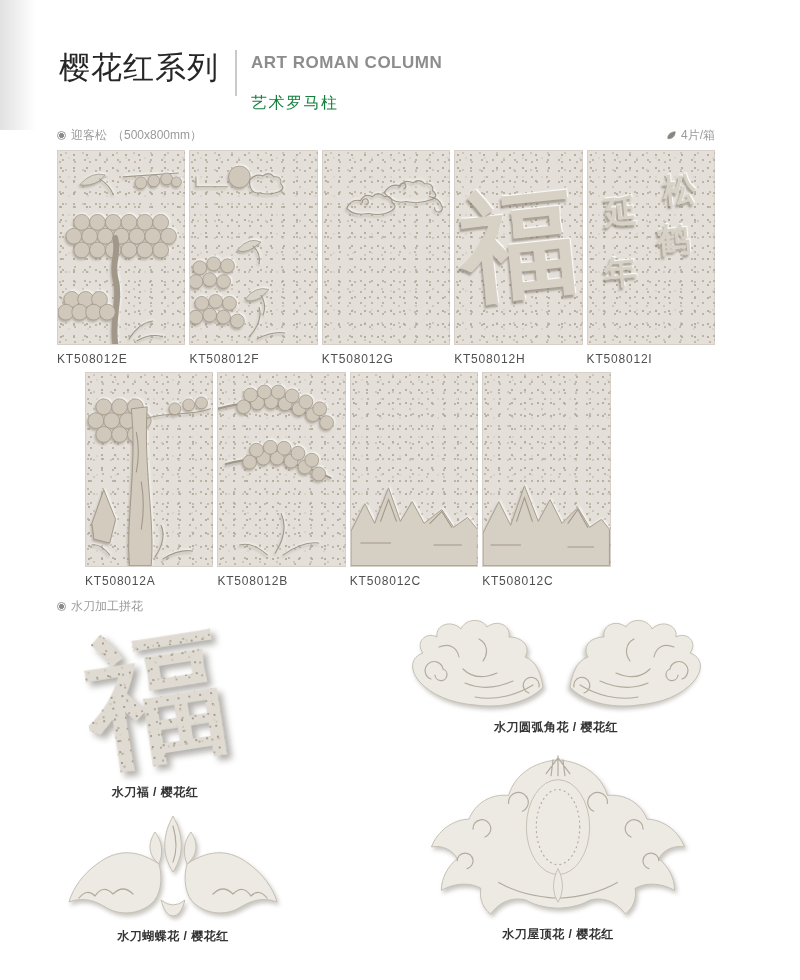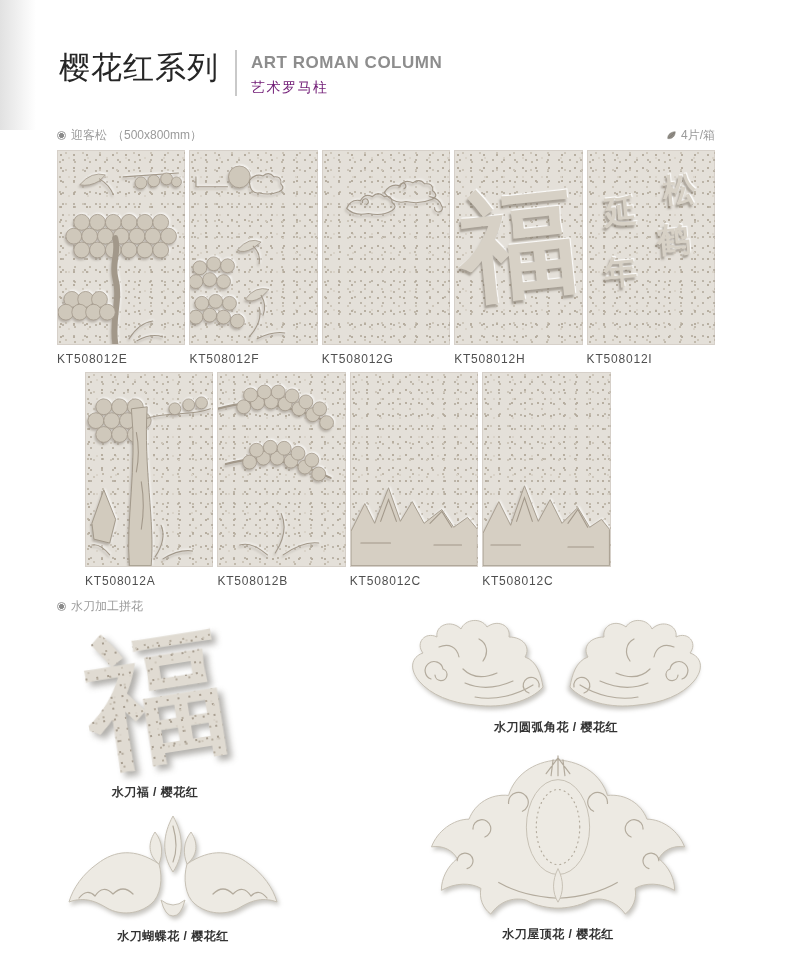--- a/index.html
+++ b/index.html
@@ -5,21 +5,21 @@
   html,body{margin:0;padding:0;}
   body{width:800px;height:980px;background:#fff;font-family:"Liberation Sans",sans-serif;position:relative;overflow:hidden;}
   .page{position:absolute;inset:0;}
   .edge-shade{position:absolute;left:0;top:0;width:40px;height:130px;
     background:linear-gradient(to right,rgba(70,70,70,.16),rgba(255,255,255,0) 90%);}
   
   .header{position:absolute;left:59px;top:50px;display:flex;align-items:flex-start;}
   .title-cn{font-size:31px;font-weight:400;color:#262626;letter-spacing:1px;line-height:1.15;}
   .vdiv{width:2px;height:46px;background:#c9c9c9;margin:0 14px 0 16px;}
   .title-en{font-size:17px;font-weight:800;color:#8d8d8d;letter-spacing:.5px;padding-top:3px;}
-  .subtitle-cn{font-size:14px;color:#701a75;margin-top:6px;letter-spacing:1.5px;}
+  .subtitle-cn{font-size:16px;color:#15803d;margin-top:20px;letter-spacing:1.5px;}
   
   .sec-head{position:absolute;left:57px;width:658px;display:flex;justify-content:space-between;align-items:center;color:#9a9a9a;font-size:12px;}
   #sec1{top:127px;}
   #sec2{top:598px;width:auto;}
   .sec-label{display:flex;align-items:center;gap:5px;}
   .bullet{display:inline-block;width:9px;height:9px;border-radius:50%;border:1px solid #9a9a9a;
     background:radial-gradient(circle,#8a8a8a 0 2.2px,transparent 2.7px);box-sizing:border-box;}
   .pack{display:flex;align-items:center;gap:4px;}
   
   .grid{position:absolute;left:57px;width:658px;display:grid;grid-template-columns:repeat(5,1fr);column-gap:4px;}

